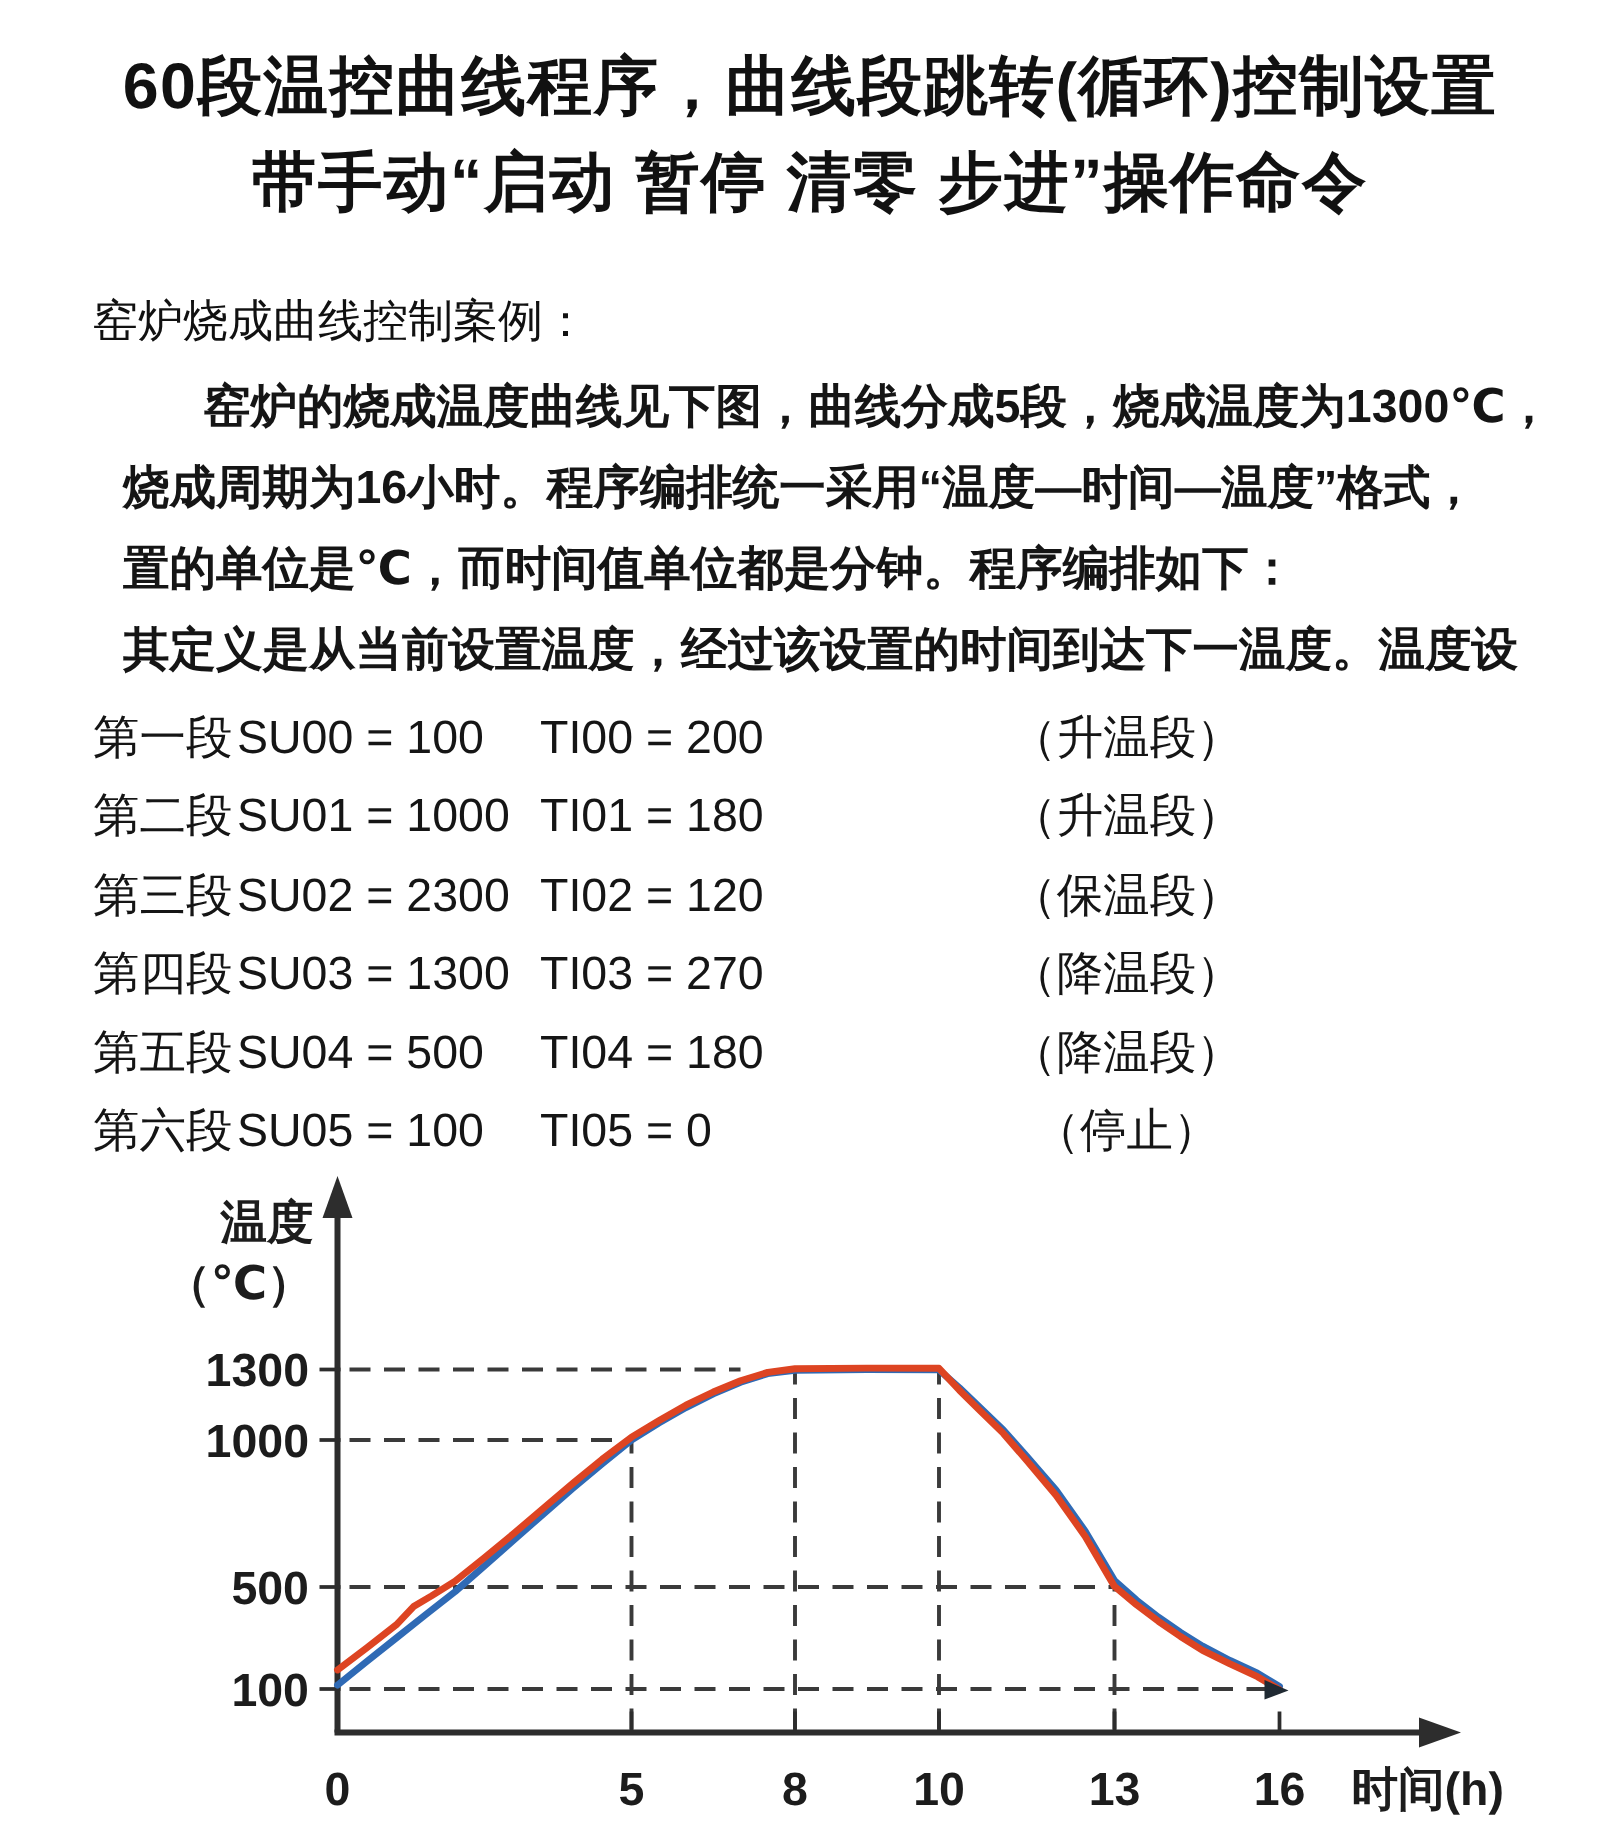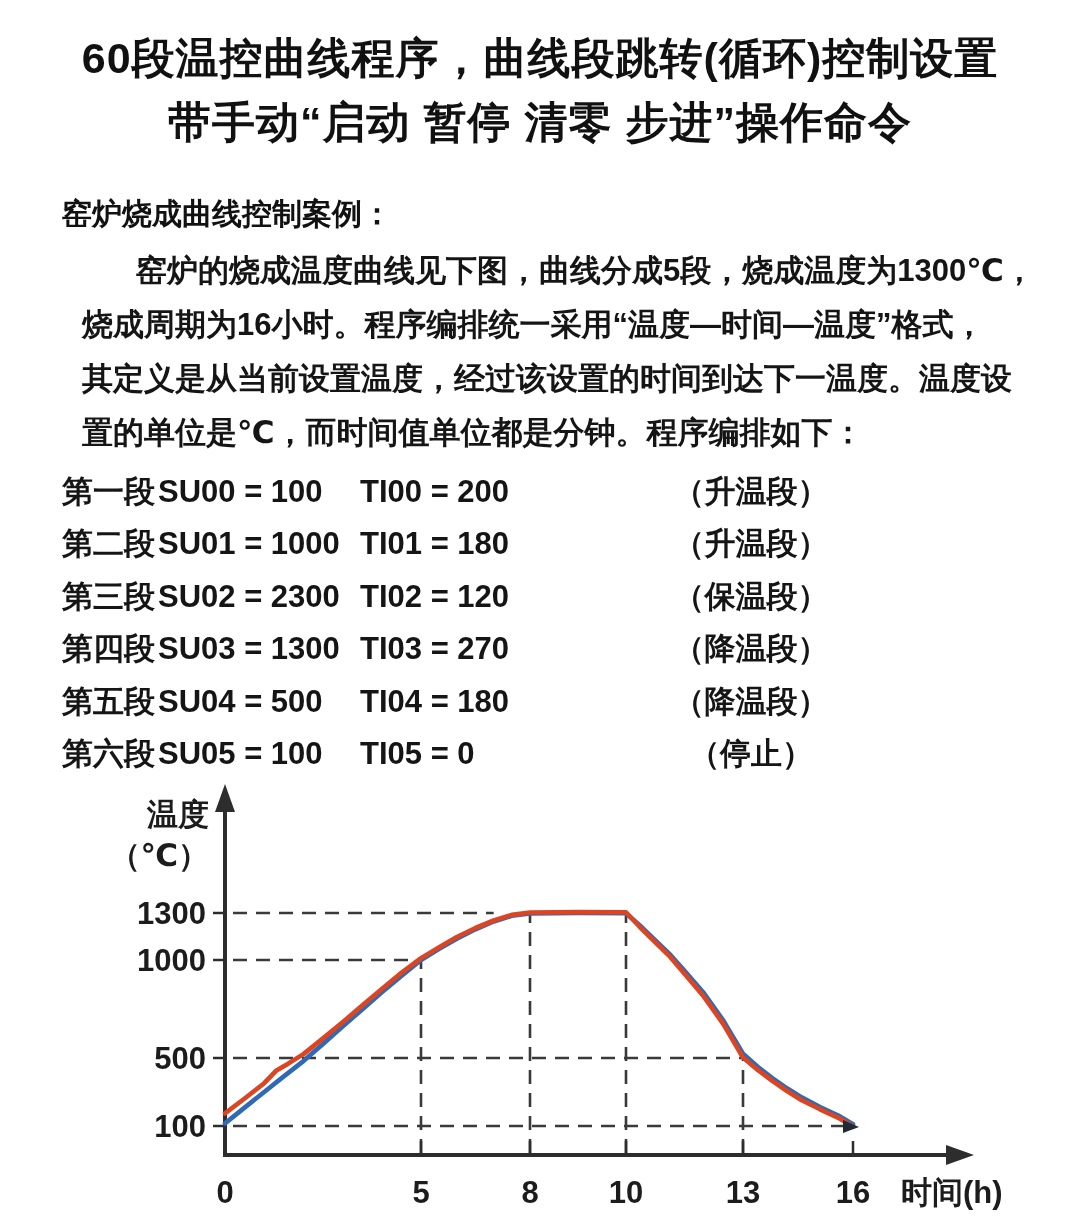--- a/index.html
+++ b/index.html
@@ -2,26 +2,26 @@
 <html><head>
 <meta charset="utf-8">
 <style>
   html,body{margin:0;padding:0;background:#ffffff;}
   .page{
     position:relative;width:1080px;height:1223px;background:#ffffff;
     font-family:"Liberation Sans","DejaVu Sans",sans-serif;color:#1a1a1a;overflow:hidden;padding-left:36px;
   }
   .title-block{position:absolute;top:26px;left:0;width:1080px;text-align:center;
     font-size:43px;font-weight:bold;line-height:64px;letter-spacing:1px;color:#111;}
-  .case-heading{position:absolute;top:194px;left:62px;font-size:30px;font-weight:bold;color:#111;}
+  .case-heading{position:absolute;top:194px;left:62px;font-size:30px;font-weight:normal;color:#111;}
   .paragraph{position:absolute;top:244px;left:62px;width:965px;margin-left:20px;}
   .para-line{font-size:31px;font-weight:600;line-height:54px;white-space:nowrap;color:#151515;}
   .para-line.indent{padding-left:54px;}
   .program{position:absolute;top:466px;left:62px;width:900px;}
-  .prog-row{display:flex;height:52.4px;line-height:52.4px;font-size:31px;font-weight:700;color:#151515;}
+  .prog-row{display:flex;height:52.4px;line-height:52.4px;font-size:31px;font-weight:400;color:#151515;}
   .prog-seg{width:96px;}
   .prog-su{width:202px;}
   .prog-ti{width:180px;}
   .prog-note{flex:1;text-align:center;}
   .chart-wrap{position:absolute;top:780px;left:0;width:1080px;height:443px;}
   svg text{font-family:"Liberation Sans","DejaVu Sans",sans-serif;}
 </style>
 </head>
 <body>
 
@@ -30,22 +30,22 @@
   <div class="title-block">
     <div>60段温控曲线程序，曲线段跳转(循环)控制设置</div>
     <div>带手动“启动 暂停 清零 步进”操作命令</div>
   </div>
 
   <div class="case-heading">窑炉烧成曲线控制案例：</div>
 
   <div class="paragraph">
     <div class="para-line indent">窑炉的烧成温度曲线见下图，曲线分成5段，烧成温度为1300℃，</div>
     <div class="para-line">烧成周期为16小时。程序编排统一采用“温度—时间—温度”格式，</div>
+    <div class="para-line">置的单位是℃，而时间值单位都是分钟。程序编排如下：</div>
     <div class="para-line">其定义是从当前设置温度，经过该设置的时间到达下一温度。温度设</div>
-    <div class="para-line">置的单位是℃，而时间值单位都是分钟。程序编排如下：</div>
   </div>
 
   <div class="program">
     <div class="prog-row">
       <span class="prog-seg">第一段</span>
       <span class="prog-su">SU00 = 100</span>
       <span class="prog-ti">TI00 = 200</span>
       <span class="prog-note">（升温段）</span>
     </div>
     <div class="prog-row">

